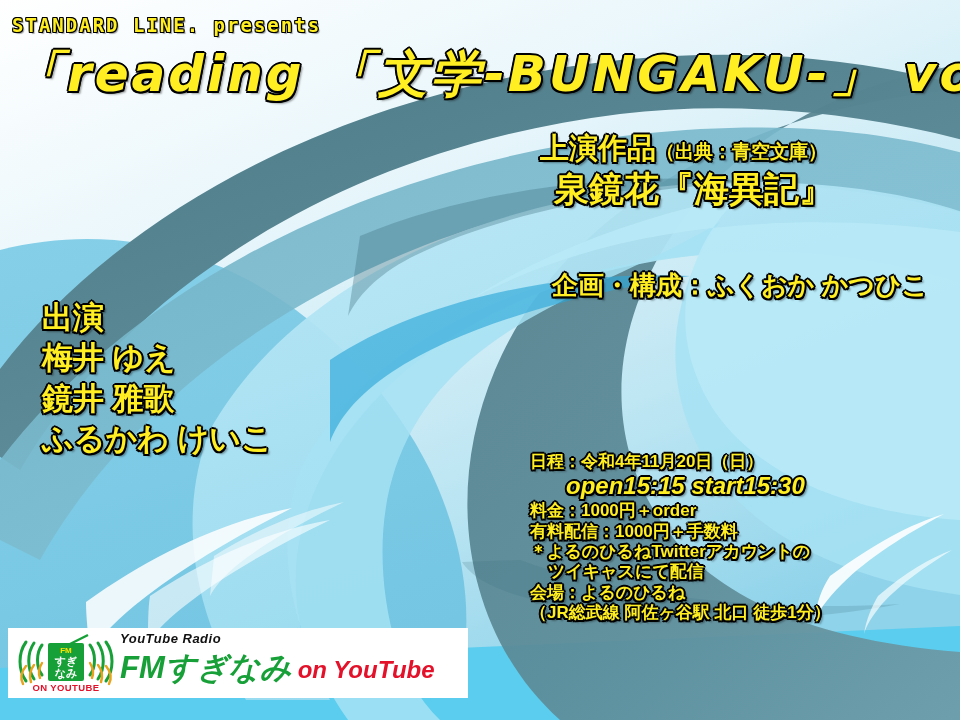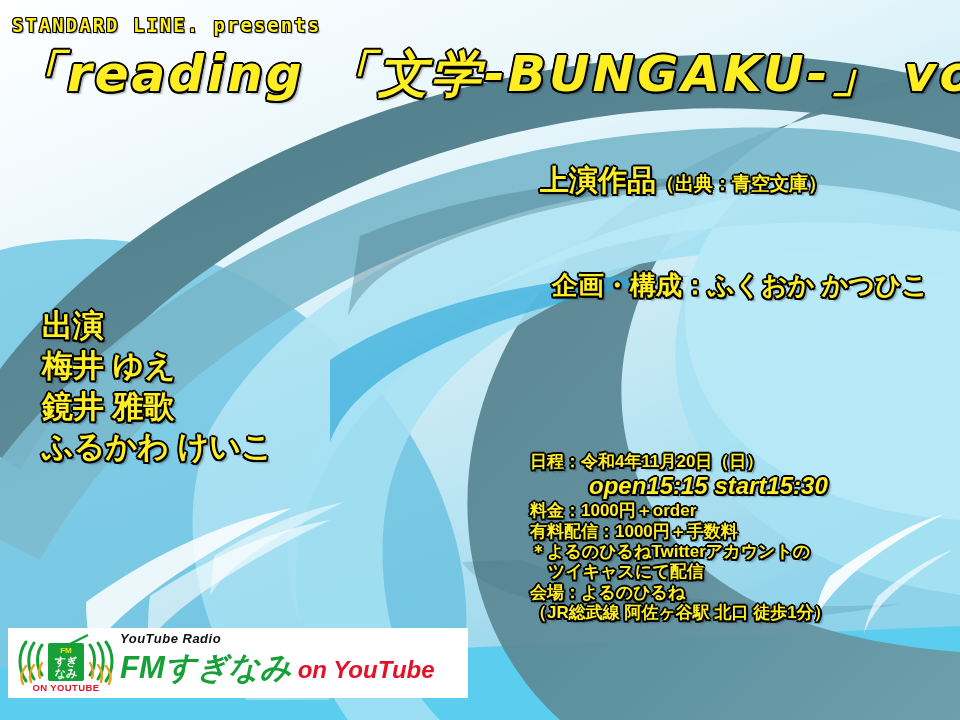--- a/index.html
+++ b/index.html
@@ -40,38 +40,38 @@
     font-family:"DejaVu Sans Mono","Liberation Mono",monospace;
   }
   #maintitle{
     position:absolute;left:14px;top:48px;width:934px;
     font-size:50px;font-weight:700;font-style:italic;letter-spacing:3px;
     line-height:1.05;
     font-family:"DejaVu Sans","Liberation Sans",sans-serif;
   }
 
   
-  #workblock{position:absolute;left:540px;top:164px;width:420px;}
+  #workblock{position:absolute;left:540px;top:132px;width:420px;}
   #work-line1{font-size:29px;font-weight:700;line-height:1.15;}
   #work-line1 .small{font-size:19px;}
   #work-line2{font-size:35px;font-weight:700;line-height:1.2;margin-top:3px;margin-left:14px;}
 
   #planning{
     position:absolute;left:552px;top:268px;
     font-size:26px;font-weight:700;
   }
 
   
-  #castblock{position:absolute;left:42px;top:306px;}
+  #castblock{position:absolute;left:42px;top:298px;}
   #castblock .cast-line{font-size:31px;font-weight:700;line-height:1.30;}
 
   
   #details{position:absolute;left:530px;top:452px;width:430px;}
   #details .d-line{font-size:17px;font-weight:700;line-height:1.20;}
-  #details .d-line.indent{margin-left:59px;font-style:italic;font-size:24px;}
+  #details .d-line.indent{margin-left:36px;font-style:italic;font-size:24px;}
   #details .d-line.indent2{margin-left:18px;}
 
   
   #sponsor{
     position:absolute;left:14px;top:585px;
     font-size:23px;font-weight:700;color:#000;white-space:pre;
   }
   #logobox{
     position:absolute;left:8px;top:628px;width:460px;height:70px;
     background:#ffffff;
@@ -174,20 +174,21 @@
     <path d="M878,596 C906,572 930,558 952,550 C926,566 900,584 882,604
              C872,616 866,626 864,634 C866,620 872,606 878,596 Z" fill="#ffffff" opacity="0.65"></path>
   </svg>
 
   <div id="presents" class="yl-thin">STANDARD LINE. presents</div>
 
   <div id="maintitle" class="yl">「reading 「文学-BUNGAKU-」 vol、88」</div>
 
   <div id="workblock">
     <div id="work-line1" class="yl"><span>上演作品</span><span class="small">（出典：青空文庫）</span></div>
+    <div id="work-line2" class="yl">泉鏡花『海異記』</div>
   </div>
 
   <div id="planning" class="yl">企画・構成：ふくおか かつひこ</div>
 
   <div id="castblock">
     <div class="cast-line yl">出演</div>
     <div class="cast-line yl">梅井 ゆえ</div>
     <div class="cast-line yl">鏡井 雅歌</div>
     <div class="cast-line yl">ふるかわ けいこ</div>
   </div>

